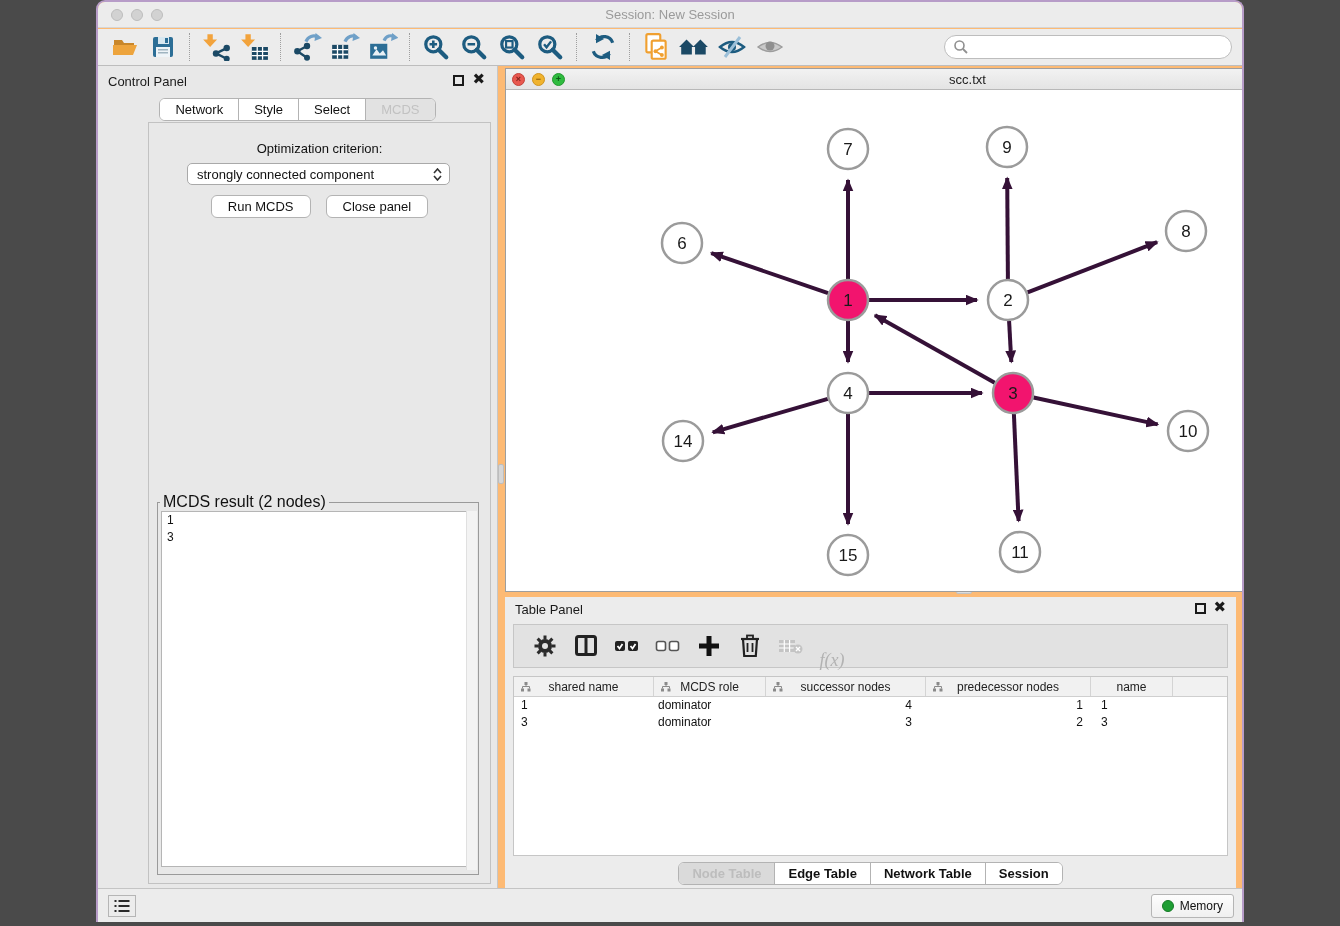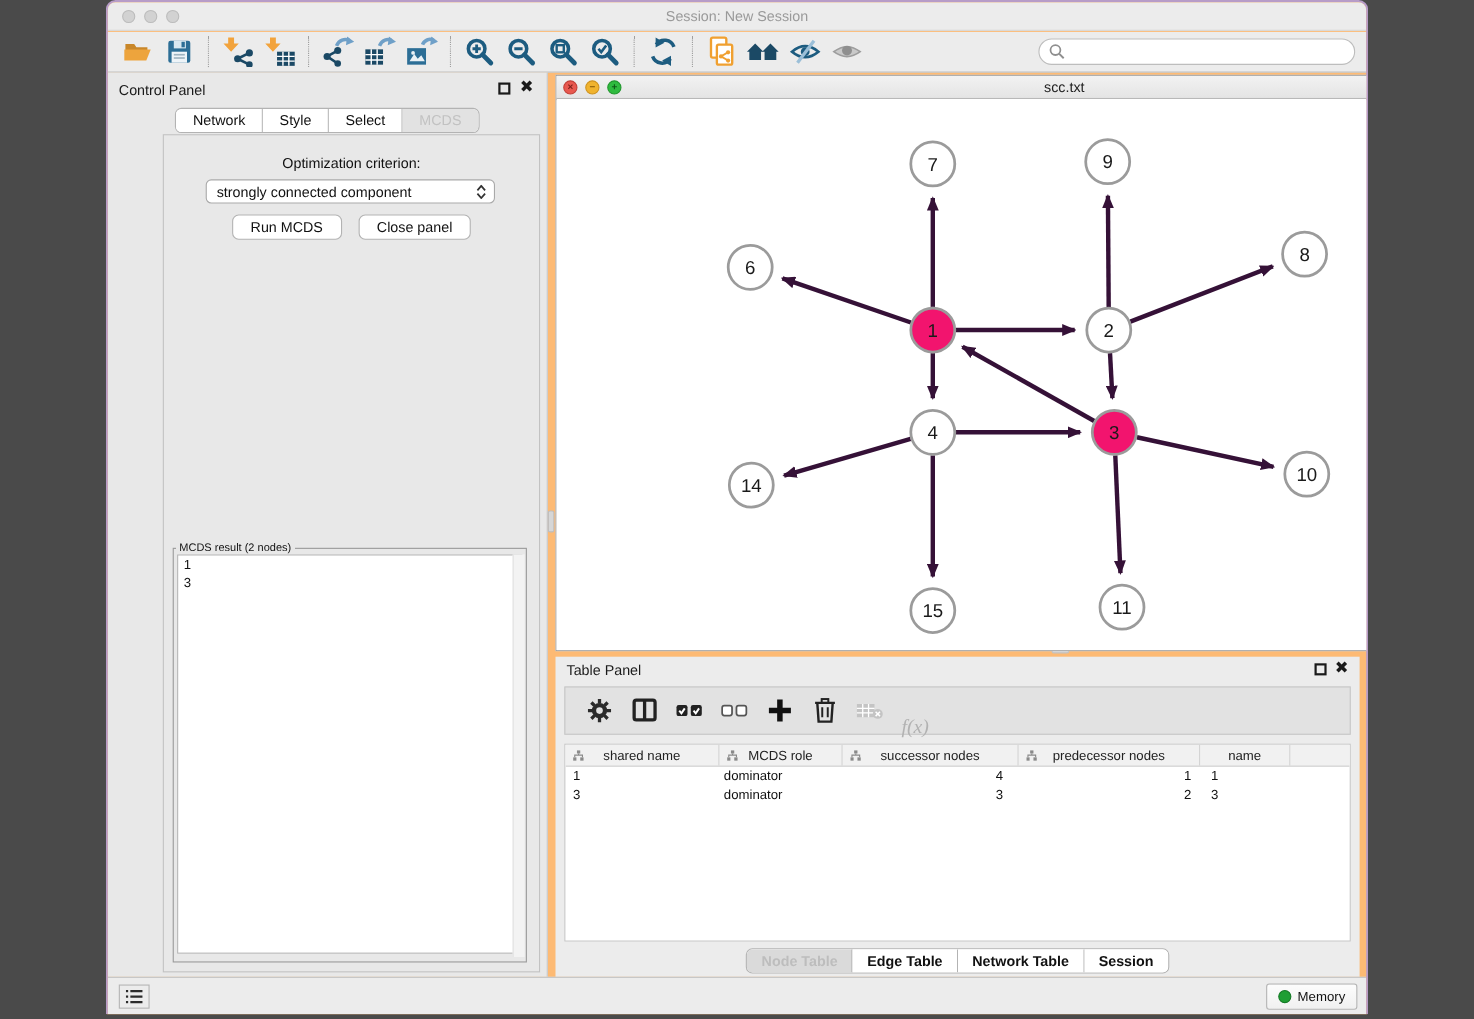--- a/index.html
+++ b/index.html
@@ -46,21 +46,21 @@
   .combo { position:absolute; left:38px; right:40px; top:40px; height:22px; background:#fff;
            border:1px solid #a9a9a9; border-radius:5px; display:flex; align-items:center;
            padding-left:9px; font-size:13px; color:#111; }
   .combo .stepper { margin-left:auto; margin-right:7px; display:flex; flex-direction:column; gap:1px; }
   .combo .stepper svg { display:block; }
   .btnrow { position:absolute; left:0; right:0; top:72px; display:flex; justify-content:center; gap:15px; }
   .mac-btn { background:#fff; border:1px solid #b3b3b3; border-radius:6px; font-size:13px;
              color:#111; padding:3px 16px; font-family:inherit; }
   .resultbox { position:absolute; left:8px; right:11px; top:370px; bottom:8px;
                border:1px solid #9a9a9a; }
-  .resultbox legend { font-size:10px; color:#111; margin-left:2px; padding:0 3px; }
+  .resultbox legend { font-size:16px; color:#111; margin-left:2px; padding:0 3px; }
   .ta { position:absolute; left:3px; right:3px; top:0px; bottom:3px; background:#fff;
         border:1px solid #b5b5b5; overflow:hidden; }
   .ta-scroll { position:absolute; right:0; top:0; bottom:0; width:11px; background:#f3f3f3;
                border-left:1px solid #e0e0e0; }
   .rline { font-size:12px; color:#111; padding-left:5px; line-height:17px; }
 
   
   .nw { position:absolute; left:407px; top:66px; width:925px; height:524px;
         background:#fff; border:1px solid #9e9e9e; }
   .nw-titlebar { position:absolute; left:0; right:0; top:0; height:21px;

